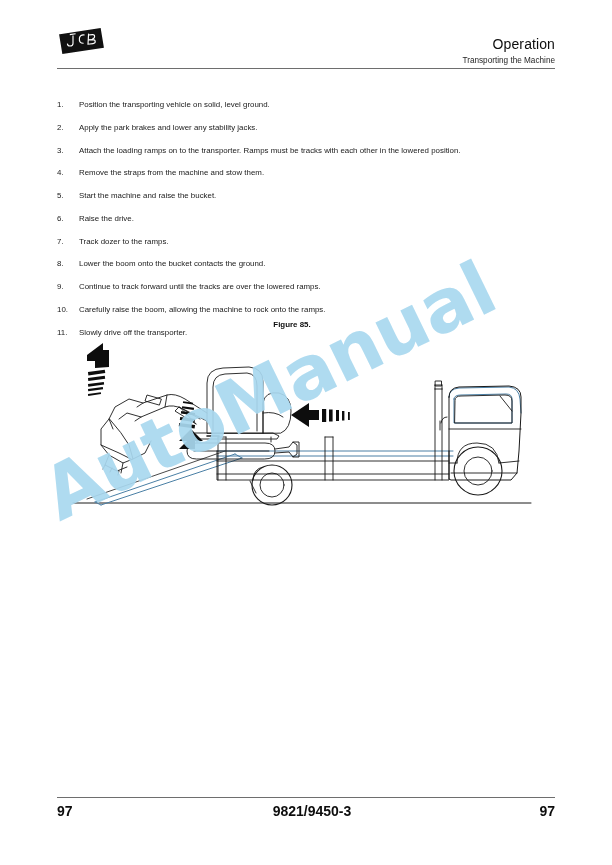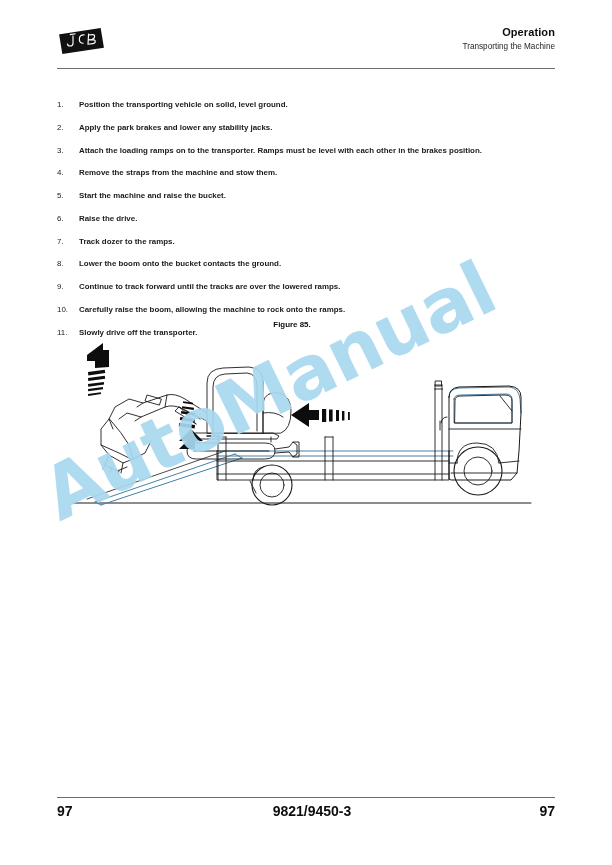--- a/index.html
+++ b/index.html
@@ -35,25 +35,26 @@
     height: 26px;
   }
   #header-titles {
     position: absolute;
     right: 0px;
     top: 0px;
     text-align: right;
     line-height: 1.25;
   }
   .hdr-main {
-    font-size: 11px;
-    font-weight: bold;
+    font-size: 14px;
+    font-weight: normal;
     letter-spacing: 0.1px;
     color: #0d0d0d;
     display: block;
+    margin-top: 10px;
   }
   .hdr-sub {
     font-size: 8.2px;
     font-weight: normal;
     color: #1f1f1f;
     display: block;
     margin-top: 2px;
   }
   #header-rule {
     position: absolute;
@@ -84,21 +85,20 @@
     position: absolute;
     left: 0px;
     top: 0px;
     width: 17px;
     text-align: left;
     font-size: 7.9px;
     color: #1a1a1a;
   }
   .step-text {
     display: block;
-    font-weight: bold;
   }
 
   
   #figure-block {
     position: absolute;
     left: 57px;
     top: 320px;
     width: 498px;
   }
   #figure-caption {
@@ -203,21 +203,21 @@
     <div class="step">
       <span class="step-num">1.</span>
       <span class="step-text">Position the transporting vehicle on solid, level ground.</span>
     </div>
     <div class="step">
       <span class="step-num">2.</span>
       <span class="step-text">Apply the park brakes and lower any stability jacks.</span>
     </div>
     <div class="step">
       <span class="step-num">3.</span>
-      <span class="step-text">Attach the loading ramps on to the transporter. Ramps must be level with each other in the brakes position.</span>
+      <span class="step-text">Attach the loading ramps on to the transporter. Ramps must be tracks with each other in the lowered position.</span>
     </div>
     <div class="step">
       <span class="step-num">4.</span>
       <span class="step-text">Remove the straps from the machine and stow them.</span>
     </div>
     <div class="step">
       <span class="step-num">5.</span>
       <span class="step-text">Start the machine and raise the bucket.</span>
     </div>
     <div class="step">

